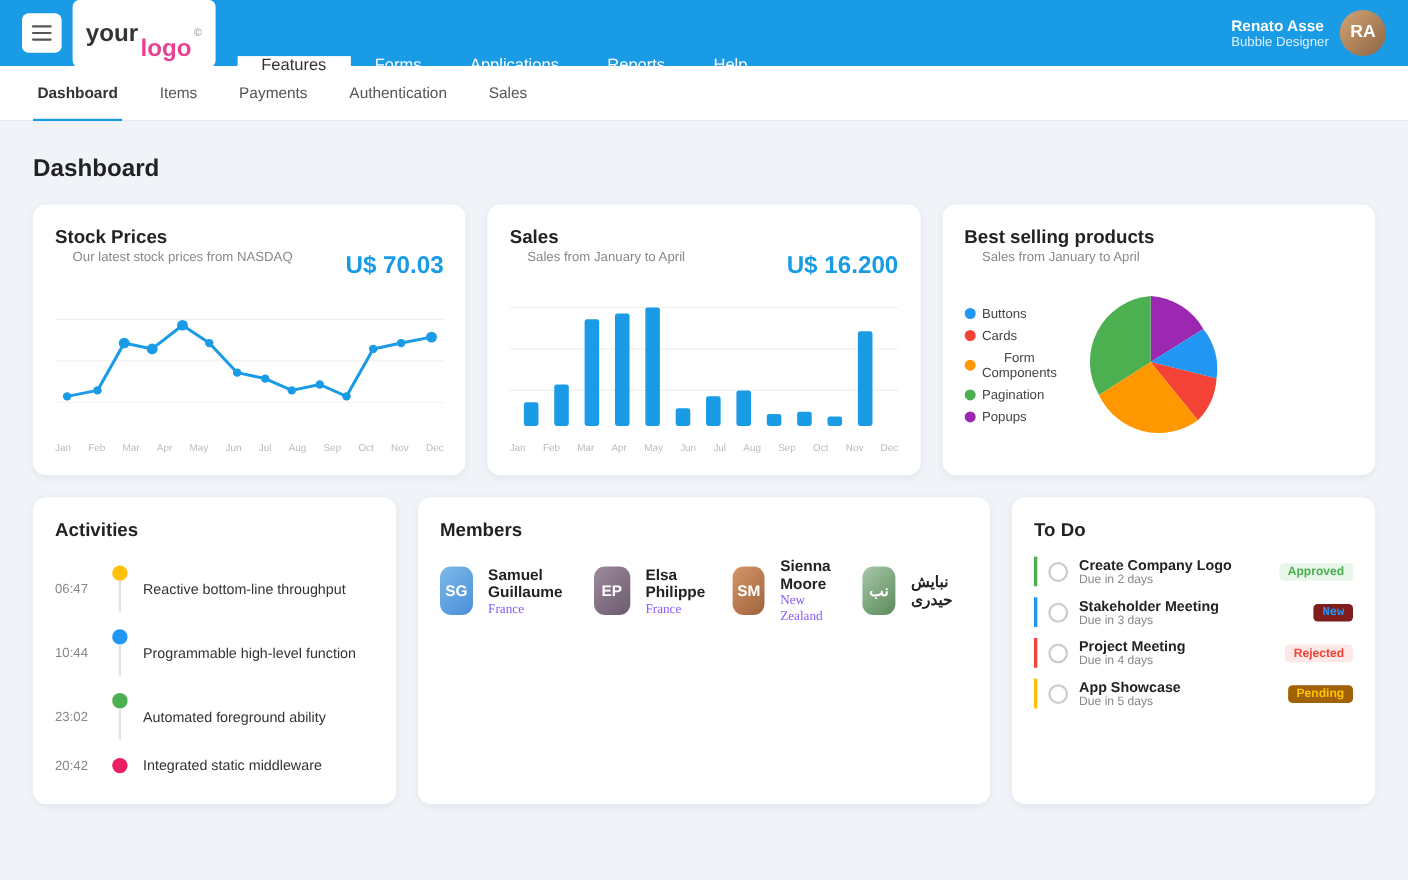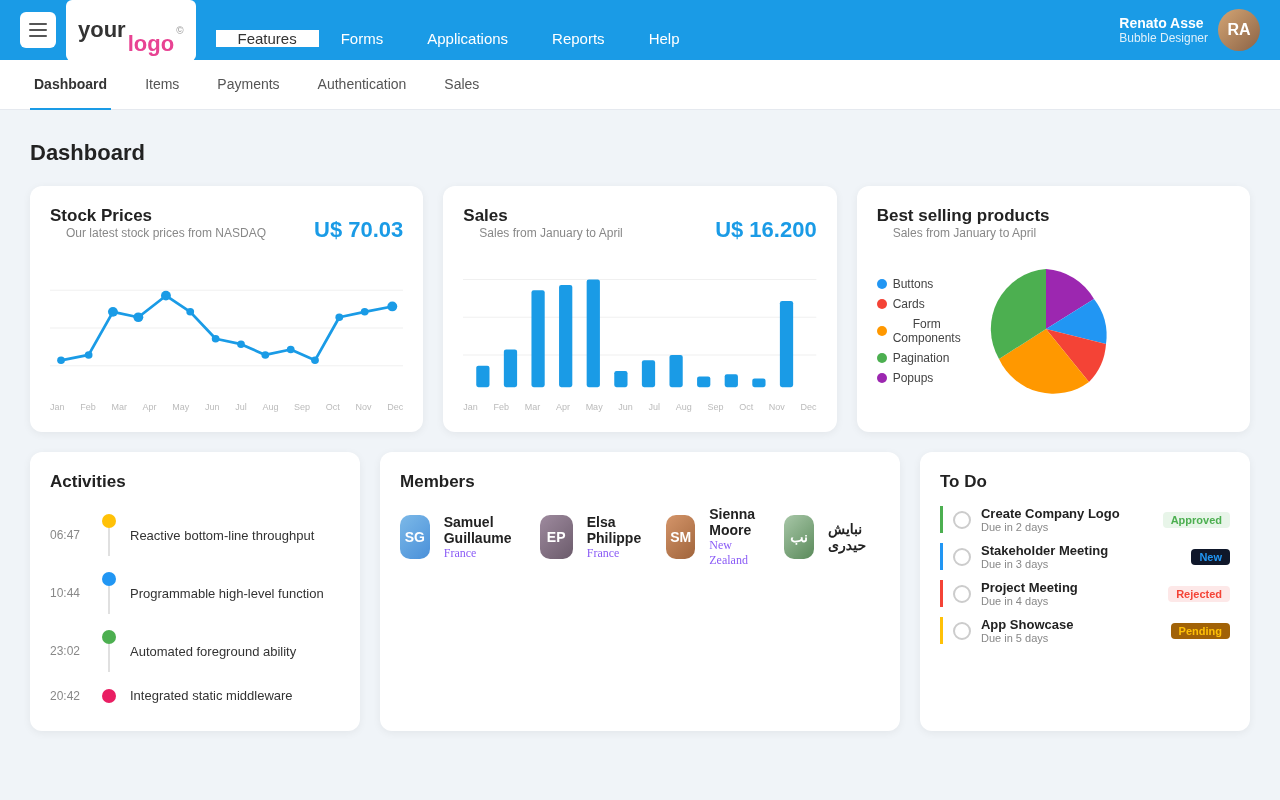--- a/index.html
+++ b/index.html
@@ -23,21 +23,21 @@
       cursor: pointer;
     }
     .hamburger span { display: block; width: 18px; height: 2px; background: #555; border-radius: 2px; }
     .logo {
       font-size: 22px; font-weight: 900; color: #333; background: white; padding: 4px 12px; border-radius: 6px;
       display: flex; align-items: center; gap: 2px;
     }
     .logo .your { color: #333; }
     .logo .logo-text { color: #e84393; margin-top: 27px; }
     .logo .tm { font-size: 10px; color: #aaa; }
-    .nav-items { display: flex; align-items: center; height: 60px; margin-left: 10px; margin-top: 16px; }
+    .nav-items { display: flex; align-items: flex-end; height: 60px; margin-left: 10px; margin-top: 16px; }
     .nav-item {
       display: flex; align-items: center; padding: 0 22px;
       color: white; font-size: 15px; font-weight: 500; cursor: pointer; text-decoration: none;
     }
     .nav-item.active { background: white; color: #333; border-radius: 0; }
     .nav-spacer { flex: 1; }
     .user-info { display: flex; align-items: center; gap: 10px; color: white; }
     .user-info .name { font-size: 14px; font-weight: 600; }
     .user-info .role { font-size: 12px; opacity: 0.85; }
     .avatar-img {
@@ -58,21 +58,21 @@
     }
     .sub-nav-item.active { color: #333; font-weight: 600; border-bottom: 2px solid #1a9be6; }
 
     
     .main { padding: 30px; }
     .page-title { font-size: 22px; font-weight: 700; margin-bottom: 20px; color: #222; }
 
     
     .cards-row { display: grid; grid-template-columns: 1fr 1fr 1fr; gap: 20px; margin-bottom: 20px; }
     .card { background: white; border-radius: 12px; padding: 20px; box-shadow: 0 2px 8px rgba(0,0,0,0.06); }
-    .card-header { display: flex; justify-content: space-between; align-items: center; margin-bottom: 4px; }
+    .card-header { display: flex; justify-content: space-between; align-items: flex-end; margin-bottom: 4px; }
     .card-title { font-size: 17px; font-weight: 700; color: #222; }
     .card-value { font-size: 22px; font-weight: 700; color: #1a9be6; }
     .card-subtitle { font-size: 12px; color: #888; margin-bottom: 14px; margin-left: 16px; }
 
     
     .line-chart-area { height: 140px; position: relative; }
     .bar-chart-area { height: 140px; position: relative; }
     svg { width: 100%; height: 100%; }
 
     
@@ -106,21 +106,21 @@
     .todo-item.green { border-left-color: #4caf50; }
     .todo-item.blue { border-left-color: #2196f3; }
     .todo-item.red { border-left-color: #f44336; }
     .todo-item.yellow { border-left-color: #ffc107; }
     .todo-check { width: 18px; height: 18px; border-radius: 50%; border: 2px solid #ccc; flex-shrink: 0; }
     .todo-content { flex: 1; }
     .todo-title { font-size: 13px; font-weight: 600; color: #222; }
     .todo-due { font-size: 11px; color: #888; }
     .todo-badge { font-size: 11px; font-weight: 600; padding: 2px 8px; border-radius: 4px; flex-shrink: 0; }
     .badge-approved { background: #e8f5e9; color: #4caf50; }
-    .badge-new { background: #0f172a; color: #2196f3; }
+    .badge-new { background: #7f1d1d; color: #2196f3; font-family: Liberation Mono, monospace; }
     .badge-rejected { background: #fde8e8; color: #f44336; }
     .badge-pending { background: #a16207; color: #ffc107; }
 
     .chart-x-labels { display: flex; justify-content: space-between; font-size: 9px; color: #bbb; margin-top: 4px; }
   </style>
 </head>
 <body>
 
 <nav class="top-nav">
   <button class="hamburger">

